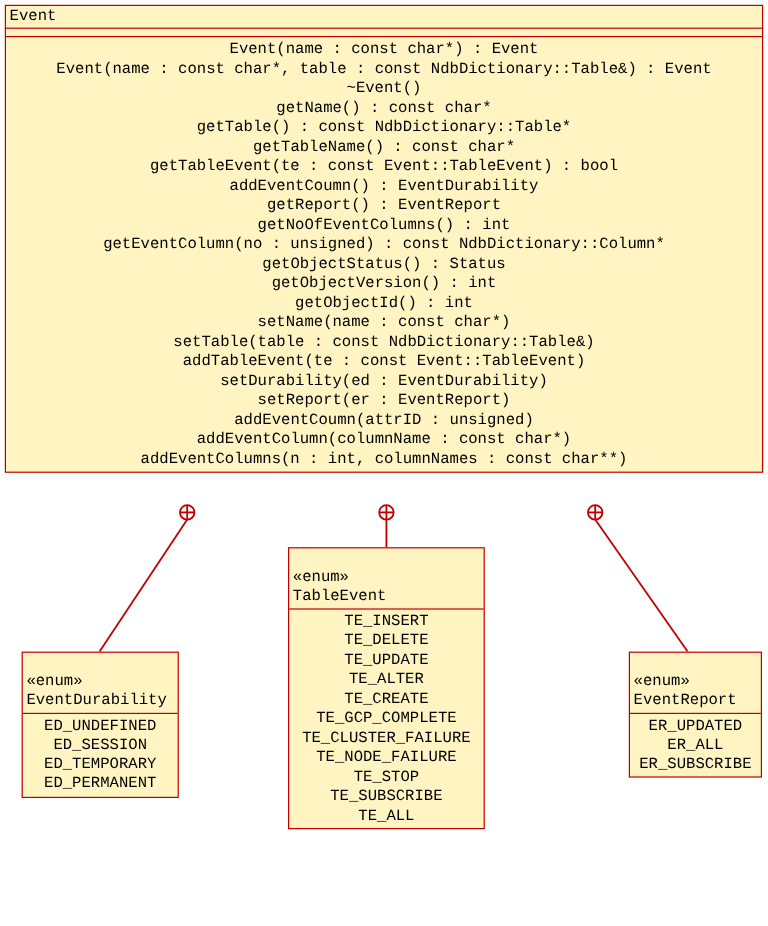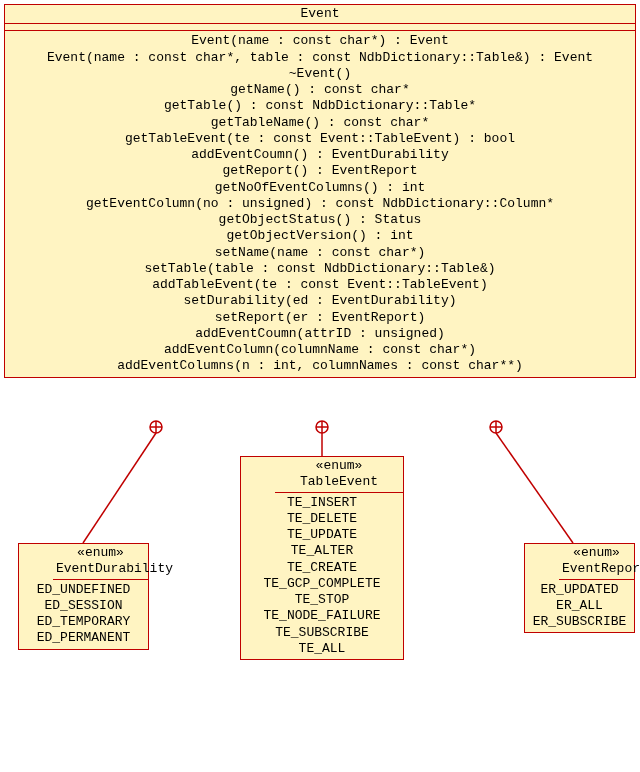--- a/index.html
+++ b/index.html
@@ -22,27 +22,25 @@
     height: 772px;
     pointer-events: none;
   }
   .uml {
     position: absolute;
     background: #fff4c2;
     border: 1.5px solid #c00000;
     box-sizing: border-box;
   }
   .uml .title {
-    text-align: center;
     border-bottom: 1.5px solid #c00000;
     padding: 1px 3px;
   }
   .uml .title.two-line {
-    padding: 1px 3px 1px 3px;
-    margin-left: 34px;
+    padding: 16px 3px 1px 3px;
   }
   .uml .attrs {
     border-bottom: 1.5px solid #c00000;
     min-height: 6px;
   }
   .uml .ops, .uml .vals {
     padding: 2px 4px;
   }
   .ops div, .vals div {
     white-space: nowrap;
@@ -86,20 +84,21 @@
       <div>getName() : const char*</div>
       <div>getTable() : const NdbDictionary::Table*</div>
       <div>getTableName() : const char*</div>
       <div>getTableEvent(te : const Event::TableEvent) : bool</div>
       <div>addEventCoumn() : EventDurability</div>
       <div>getReport() : EventReport</div>
       <div>getNoOfEventColumns() : int</div>
       <div>getEventColumn(no : unsigned) : const NdbDictionary::Column*</div>
       <div>getObjectStatus() : Status</div>
       <div>getObjectVersion() : int</div>
+      <div>getObjectId() : int</div>
       <div>setName(name : const char*)</div>
       <div>setTable(table : const NdbDictionary::Table&amp;)</div>
       <div>addTableEvent(te : const Event::TableEvent)</div>
       <div>setDurability(ed : EventDurability)</div>
       <div>setReport(er : EventReport)</div>
       <div>addEventCoumn(attrID : unsigned)</div>
       <div>addEventColumn(columnName : const char*)</div>
       <div>addEventColumns(n : int, columnNames : const char**)</div>
     </div>
 </div>
@@ -109,22 +108,23 @@
     <div>«enum»</div>
     <div>TableEvent</div>
   </div>
   <div class="vals">
       <div>TE_INSERT</div>
       <div>TE_DELETE</div>
       <div>TE_UPDATE</div>
       <div>TE_ALTER</div>
       <div>TE_CREATE</div>
       <div>TE_GCP_COMPLETE</div>
+      <div>TE_CLUSTER_FAILURE</div>
+      <div>TE_NODE_FAILURE</div>
       <div>TE_STOP</div>
-      <div>TE_NODE_FAILURE</div>
       <div>TE_SUBSCRIBE</div>
       <div>TE_ALL</div>
     </div>
 </div>
 
 <div class="uml" style="left:18px; top:543px; width:131px;">
   <div class="title two-line">
     <div>«enum»</div>
     <div>EventDurability</div>
   </div>

